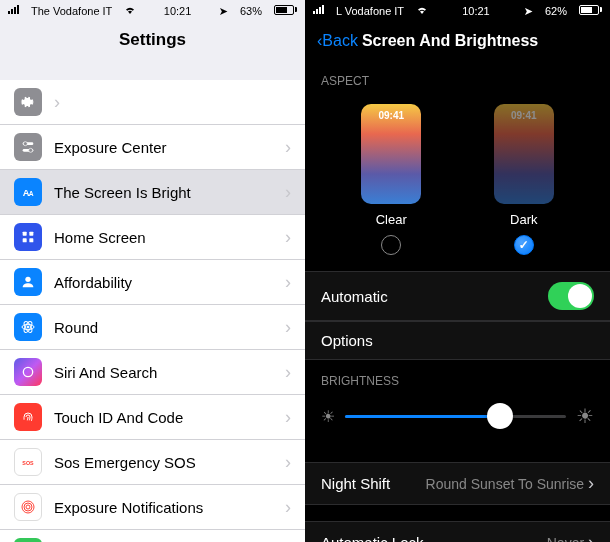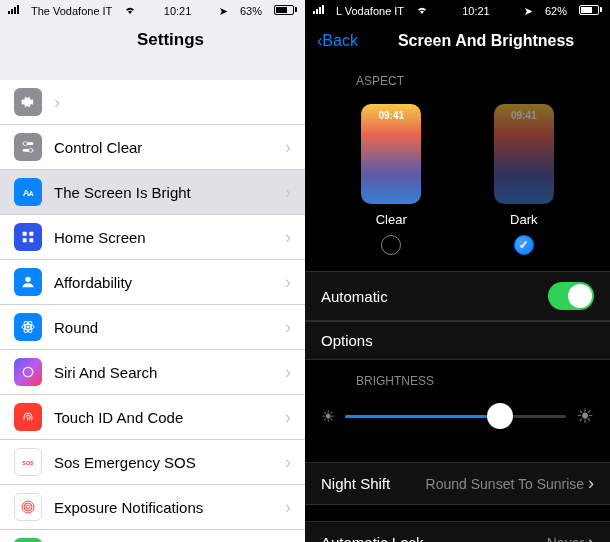--- a/index.html
+++ b/index.html
@@ -7,36 +7,36 @@
     .pane { width: 305px; height: 542px; overflow: hidden; position: relative; }
     .pane-left { background: #efeff4; color: #000; }
     .pane-right { background: #000; color: #fff; }
     
     .status-bar { display: flex; justify-content: space-between; align-items: center; padding: 4px 8px; font-size: 11px; height: 22px; }
     .pane-left .status-bar { color: #000; }
     .pane-right .status-bar { color: #fff; }
     .status-left, .status-right { display: flex; align-items: flex-start; gap: 12px; }
     
     .header { text-align: center; padding: 8px 0 12px; position: relative; }
-    .header-title { font-size: 17px; font-weight: 600; padding-left: 36px; }
+    .header-title { font-size: 17px; font-weight: 600; }
     .pane-right .header { display: flex; align-items: center; padding: 10px 12px; }
     .back-btn { color: #0a84ff; font-size: 16px; display: flex; align-items: center; }
     .pane-right .header-title { font-size: 16px; font-weight: 600; margin-left: 4px; }
     
     .spacer-light { height: 18px; background: #efeff4; }
     
     .list { background: #fff; }
     .row { display: flex; align-items: center; padding: 8px 14px; border-bottom: 0.5px solid #d1d1d6; min-height: 38px; position: relative; }
     .row.selected { background: #e0e0e5; }
     .icon-box { width: 28px; height: 28px; border-radius: 6px; display: flex; align-items: center; justify-content: center; margin-right: 12px; flex-shrink: 0; }
     .icon-box svg { width: 16px; height: 16px; }
     .row-label { flex: 1; font-size: 15px; color: #000; }
     .chevron { color: #c7c7cc; font-size: 18px; }
     
-    .section-header { font-size: 12px; color: #8e8e93; padding: 14px 16px 6px; text-transform: uppercase; margin-left: 35px; }
+    .section-header { font-size: 12px; color: #8e8e93; padding: 14px 16px 6px; text-transform: uppercase; }
     .pane-right .section-header { color: #888; }
     
     .aspect-row { display: flex; justify-content: space-around; padding: 10px 20px 16px; }
     .aspect-item { display: flex; flex-direction: column; align-items: center; gap: 8px; }
     .phone-preview { width: 60px; height: 100px; border-radius: 10px; background: linear-gradient(180deg, #f5c945 0%, #e8684f 30%, #5b5aa8 70%, #3a7fd5 100%); position: relative; overflow: hidden; text-decoration: underline; }
     .phone-preview.dark { filter: brightness(0.55); }
     .phone-time { position: absolute; top: 6px; left: 0; right: 0; text-align: center; font-size: 10px; color: #fff; font-weight: 600; }
     .aspect-label { font-size: 13px; color: #fff; }
     .radio { width: 20px; height: 20px; border-radius: 50%; border: 1.5px solid #888; }
     .radio.checked { background: radial-gradient(circle at 35% 35%, #4da3ff, #007aff); border-color: #007aff; display: flex; align-items: center; justify-content: center; }
@@ -113,21 +113,21 @@
     </div>
     <div class="row">
       <div class="icon-box" style="background:#8e8e93">
           <svg viewBox="0 0 24 24" fill="#fff">
             <rect x="4" y="5" width="16" height="4" rx="2"></rect>
             <rect x="4" y="15" width="16" height="4" rx="2"></rect>
             <circle cx="8" cy="7" r="3" fill="#8e8e93" stroke="#fff"></circle>
             <circle cx="16" cy="17" r="3" fill="#8e8e93" stroke="#fff"></circle>
           </svg>
         </div>
-      <div class="row-label">Control Clear</div>
+      <div class="row-label">Exposure Center</div>
       <div class="chevron">›</div>
     </div>
     <div class="row selected">
       <div class="icon-box" style="background:#0a84ff">
           <svg viewBox="0 0 24 24" fill="#fff">
             <text x="4" y="18" font-size="14" font-weight="bold">A</text>
             <text x="13" y="18" font-size="10" font-weight="bold">A</text>
           </svg>
         </div>
       <div class="row-label">The Screen Is Bright</div>

